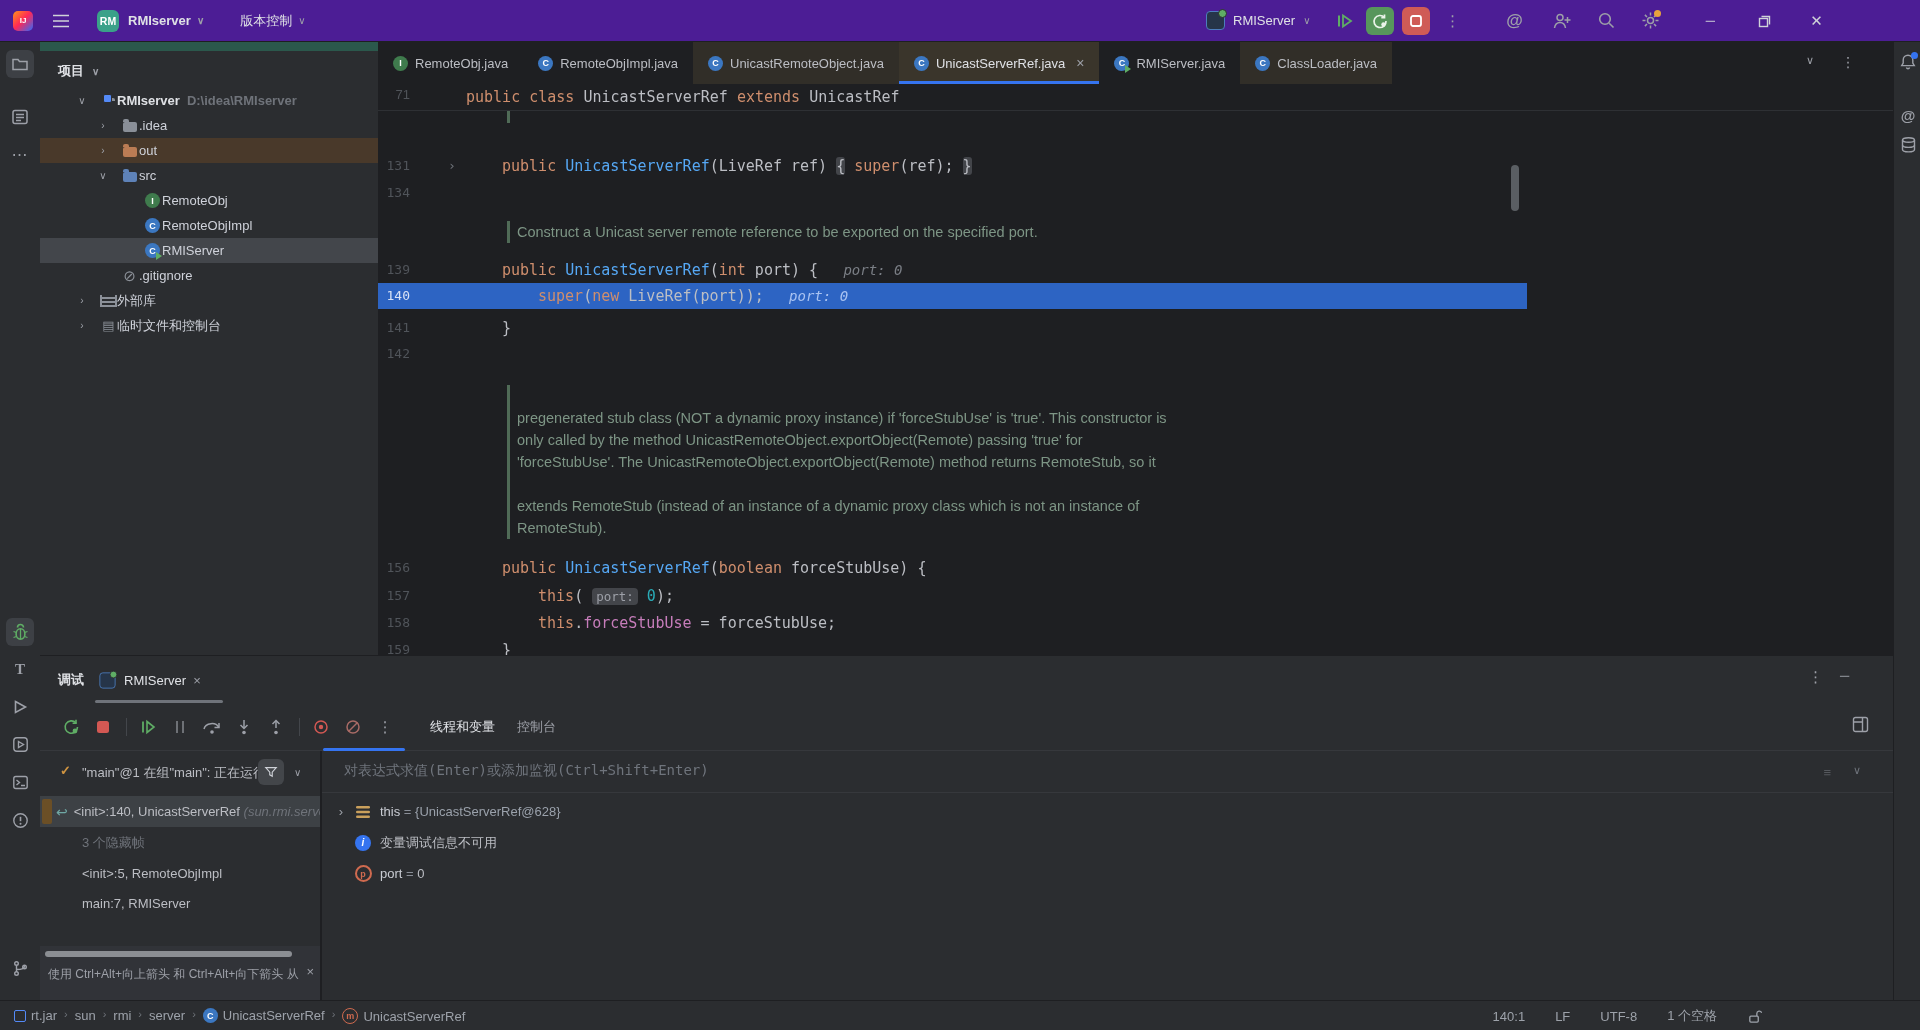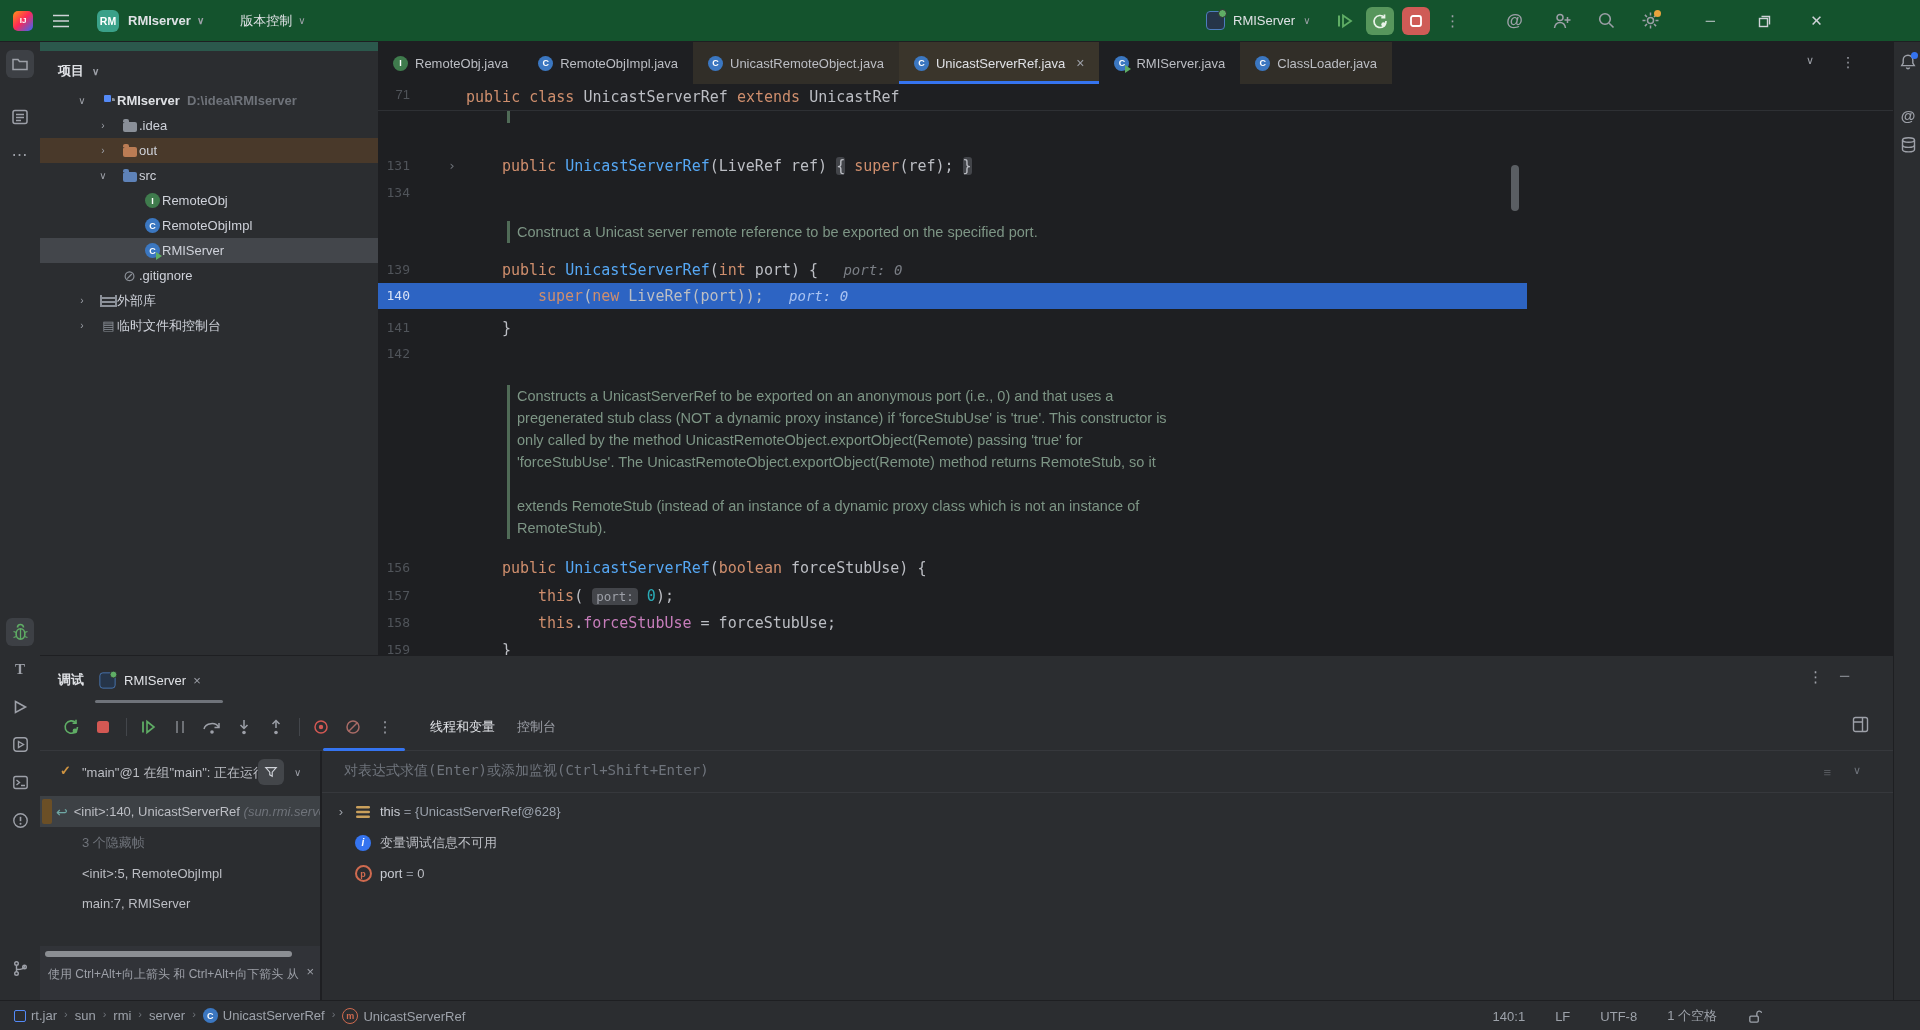--- a/index.html
+++ b/index.html
@@ -1,16 +1,16 @@
 <!DOCTYPE html>
 <html><head>
 <meta charset="utf-8">
 <style>
   html,body{margin:0;padding:0;background:#1a1b1d;}
-  #app{position:relative;width:1920px;height:1030px;background:#14532d;overflow:hidden;
+  #app{position:relative;width:1920px;height:1030px;background:#4c1d95;overflow:hidden;
        font-family:"Liberation Sans",sans-serif;color:#bcbec4;font-size:13px;-webkit-font-smoothing:antialiased;}
   .abs{position:absolute;}
   .ic{display:inline-flex;align-items:center;justify-content:center;}
   svg{display:block;}
   
   #titlebar{left:0;top:0;width:1920px;height:41px;border-bottom:1px solid #1e1f22;display:flex;align-items:center;}
   .tb-item{display:flex;align-items:center;gap:6px;color:#dfe1e5;}
   .chev{color:#9da0a8;font-size:10px;}
   #logo{width:20px;height:20px;border-radius:5px;margin-left:13px;
         background:linear-gradient(135deg,#ff9419 0%,#fe2857 48%,#2e6afd 100%);
@@ -393,21 +393,21 @@
       </div>
     <div id="execband"></div>
     <div id="code-rows">
         <div class="crow" style="top:111px"><span class="lnum">131</span><span class="foldmark">›</span><span class="ct" style="left:124px"><span class="kw">public </span><span class="fn">UnicastServerRef</span><span class="pl">(LiveRef ref) </span><span class="pl foldbrace">{</span><span class="pl"> </span><span class="kw">super</span><span class="pl">(ref); </span><span class="pl foldbrace">}</span></span></div>
         <div class="crow" style="top:138px"><span class="lnum">134</span><span class="ct" style="left:124px"></span></div>
         <div class="drow" style="top:179px;left:0;width:1149px"><span class="docbar"></span><span class="doc-text">Construct a Unicast server remote reference to be exported on the specified port.</span></div>
         <div class="crow" style="top:215px"><span class="lnum">139</span><span class="ct" style="left:124px"><span class="kw">public </span><span class="fn">UnicastServerRef</span><span class="pl">(</span><span class="kw">int</span><span class="pl"> port) {</span><span class="inlay">   port: 0</span></span></div>
         <div class="crow" style="top:241px"><span class="lnum on-exec">140</span><span class="ct" style="left:160px"><span class="kw">super</span><span class="pl">(</span><span class="kw">new</span><span class="pl"> LiveRef(port));</span><span class="inlay-exec">   port: 0</span></span></div>
         <div class="crow" style="top:273px"><span class="lnum">141</span><span class="ct" style="left:124px"><span class="pl">}</span></span></div>
         <div class="crow" style="top:299px"><span class="lnum">142</span><span class="ct" style="left:124px"></span></div>
-        <div class="drow" style="top:343px;left:0;width:1149px"><span class="docbar"></span><span class="doc-text">Constructs a UnicastServerRef to be exported on an anonymous port (i.e., 0) and that uses a</span></div>
+        <div class="drow" style="top:343px;left:0;width:1149px"><span class="docbar"></span></div>
         <div class="drow" style="top:365px;left:0;width:1149px"><span class="docbar"></span><span class="doc-text">pregenerated stub class (NOT a dynamic proxy instance) if 'forceStubUse' is 'true'. This constructor is</span></div>
         <div class="drow" style="top:387px;left:0;width:1149px"><span class="docbar"></span><span class="doc-text">only called by the method UnicastRemoteObject.exportObject(Remote) passing 'true' for</span></div>
         <div class="drow" style="top:409px;left:0;width:1149px"><span class="docbar"></span><span class="doc-text">'forceStubUse'. The UnicastRemoteObject.exportObject(Remote) method returns RemoteStub, so it</span></div>
         <div class="drow" style="top:431px;left:0;width:1149px"><span class="docbar"></span></div>
         <div class="drow" style="top:453px;left:0;width:1149px"><span class="docbar"></span><span class="doc-text">extends RemoteStub (instead of an instance of a dynamic proxy class which is not an instance of</span></div>
         <div class="drow" style="top:475px;left:0;width:1149px"><span class="docbar"></span><span class="doc-text">RemoteStub).</span></div>
         <div class="crow" style="top:513px"><span class="lnum">156</span><span class="ct" style="left:124px"><span class="kw">public </span><span class="fn">UnicastServerRef</span><span class="pl">(</span><span class="kw">boolean</span><span class="pl"> forceStubUse) {</span></span></div>
         <div class="crow" style="top:541px"><span class="lnum">157</span><span class="ct" style="left:160px"><span class="kw">this</span><span class="pl">( </span><span class="chip">port:</span><span class="pl"> </span><span class="numlit">0</span><span class="pl">);</span></span></div>
         <div class="crow" style="top:568px"><span class="lnum">158</span><span class="ct" style="left:160px"><span class="kw">this</span><span class="pl">.</span><span class="field">forceStubUse</span><span class="pl"> = forceStubUse;</span></span></div>
         <div class="crow" style="top:595px"><span class="lnum">159</span><span class="ct" style="left:124px"><span class="pl">}</span></span></div>

